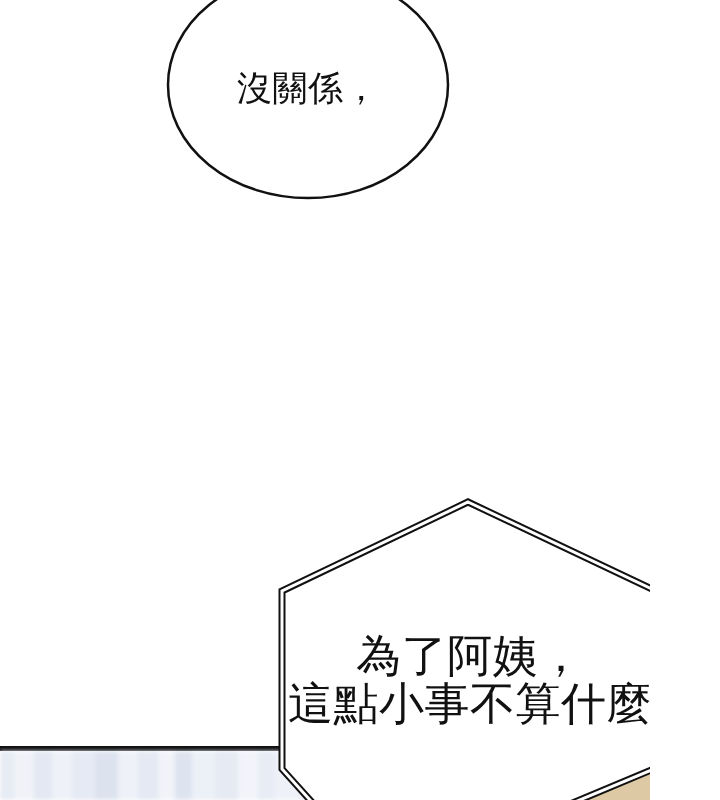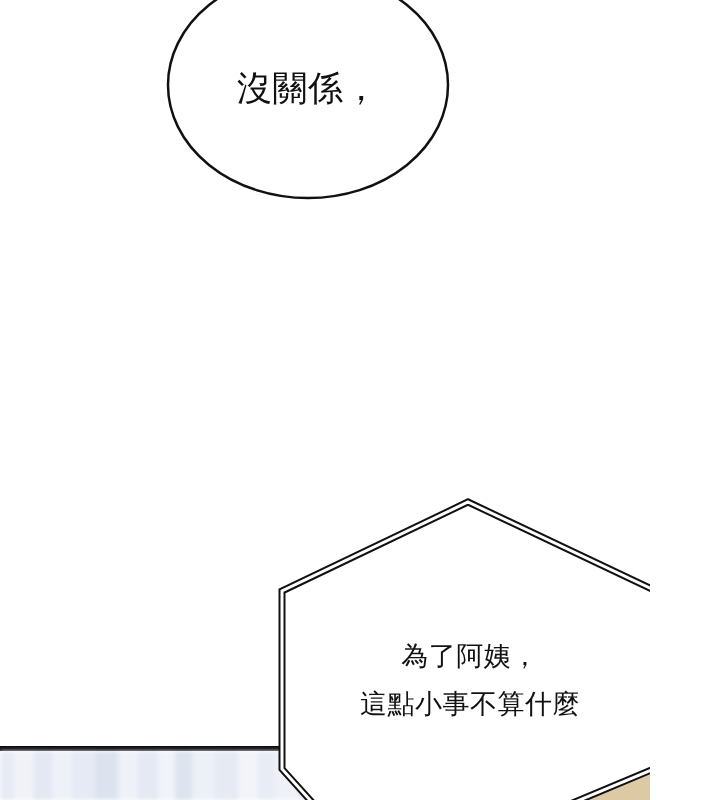--- a/index.html
+++ b/index.html
@@ -65,21 +65,21 @@
   }
   .speech-text.top {
     left: 308px;
     top: 88px;
     font-size: 35px;
     line-height: 48px;
   }
   .speech-text.bottom {
     left: 470px;
     top: 680px;
-    font-size: 27px;
+    font-size: 45px;
     line-height: 48px;
   }
 </style>
 </head>
 <body>
 
 <div class="page">
 
   <div class="bottom-strip">
     <div class="divider-line" style="background-color: rgb(13, 13, 13);"></div>

